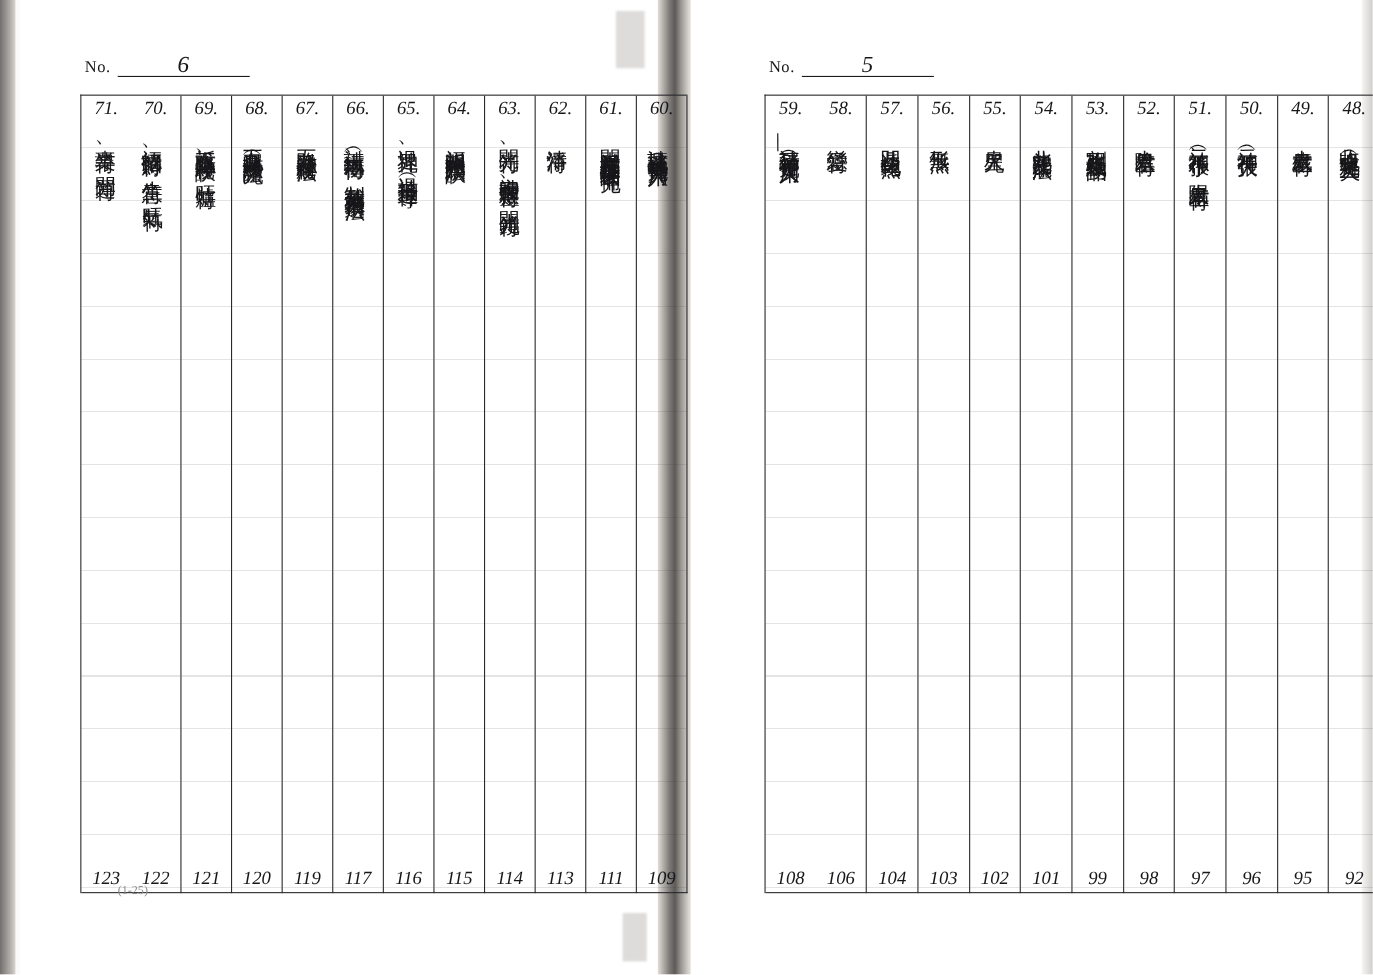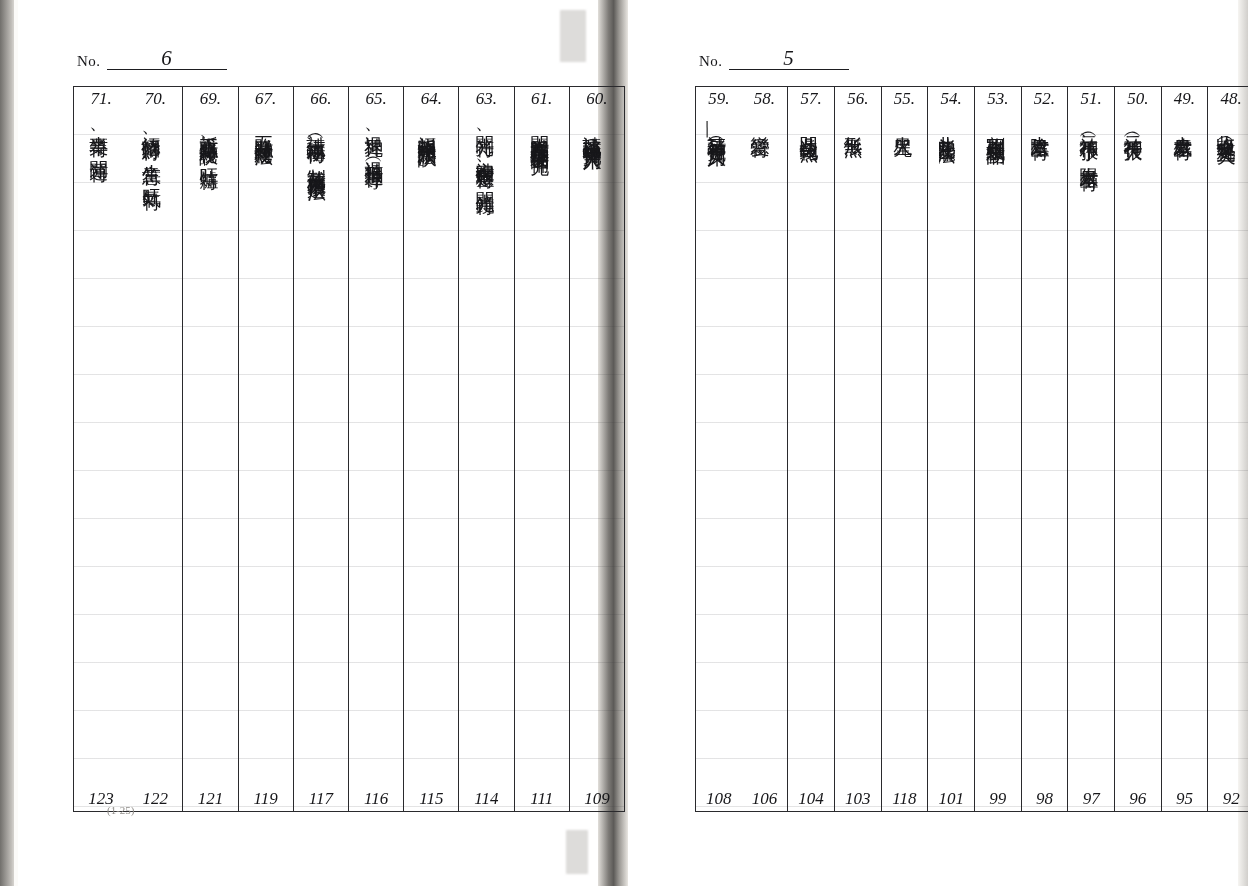--- a/index.html
+++ b/index.html
@@ -166,20 +166,28 @@
               <div class="pnum">109</div>
             </div>
             <div class="col" style="flex: 1 1 0px;">
               <div class="rules"></div>
               <div class="idx">61.</div>
               <div class="entry">
                 <div class="vtext" style="transform: rotate(-0.3deg);">開光點眼程序及準備物品（補充）</div>
               </div>
               <div class="pnum">111</div>
             </div>
+            <div class="col" style="flex: 1 1 0px;">
+              <div class="rules"></div>
+              <div class="idx">62.</div>
+              <div class="entry">
+                <div class="vtext" style="transform: rotate(-0.8deg);">清淨符</div>
+              </div>
+              <div class="pnum">113</div>
+            </div>
             <div class="col" style="flex: 1 1 0px; justify-content: flex-end;">
               <div class="rules"></div>
               <div class="idx">63.</div>
               <div class="entry">
                 <div class="vtext" style="transform: rotate(-0.3deg);">開光符、安神腹中顥靈符、開光鏡符</div>
               </div>
               <div class="pnum">114</div>
             </div>
             <div class="col" style="flex: 1 1 0px;">
               <div class="rules"></div>
@@ -205,20 +213,28 @@
               </div>
               <div class="pnum">117</div>
             </div>
             <div class="col" style="flex: 1 1 0px; align-items: center;">
               <div class="rules"></div>
               <div class="idx">67.</div>
               <div class="entry">
                 <div class="vtext" style="transform: rotate(-0.3deg);">五路財神運財秘法</div>
               </div>
               <div class="pnum">119</div>
+            </div>
+            <div class="col" style="flex: 1 1 0px;">
+              <div class="rules"></div>
+              <div class="idx">68.</div>
+              <div class="entry">
+                <div class="vtext" style="transform: rotate(-0.8deg);">五鬼運財秘法（諸陰咒）</div>
+              </div>
+              <div class="pnum">120</div>
             </div>
             <div class="col" style="flex: 1 1 0px;">
               <div class="rules"></div>
               <div class="idx">69.</div>
               <div class="entry">
                 <div class="vtext" style="transform: rotate(-0.3deg);">祈求五路財神秘訣、旺爐符</div>
               </div>
               <div class="pnum">121</div>
             </div>
             <div class="col" style="flex: 1 1 0px;">
@@ -309,21 +325,21 @@
                 <div class="vtext" style="transform: rotate(-0.8deg);">北斗密咒及擺法</div>
               </div>
               <div class="pnum">101</div>
             </div>
             <div class="col" style="flex: 1 1 0px;">
               <div class="rules"></div>
               <div class="idx">55.</div>
               <div class="entry">
                 <div class="vtext" style="transform: rotate(-0.3deg);">火星咒</div>
               </div>
-              <div class="pnum">118</div>
+              <div class="pnum">102</div>
             </div>
             <div class="col" style="flex: 1 1 0px;">
               <div class="rules"></div>
               <div class="idx">56.</div>
               <div class="entry">
                 <div class="vtext" style="transform: rotate(-0.8deg);">無形煞</div>
               </div>
               <div class="pnum">103</div>
             </div>
             <div class="col" style="flex: 1 1 0px;">

